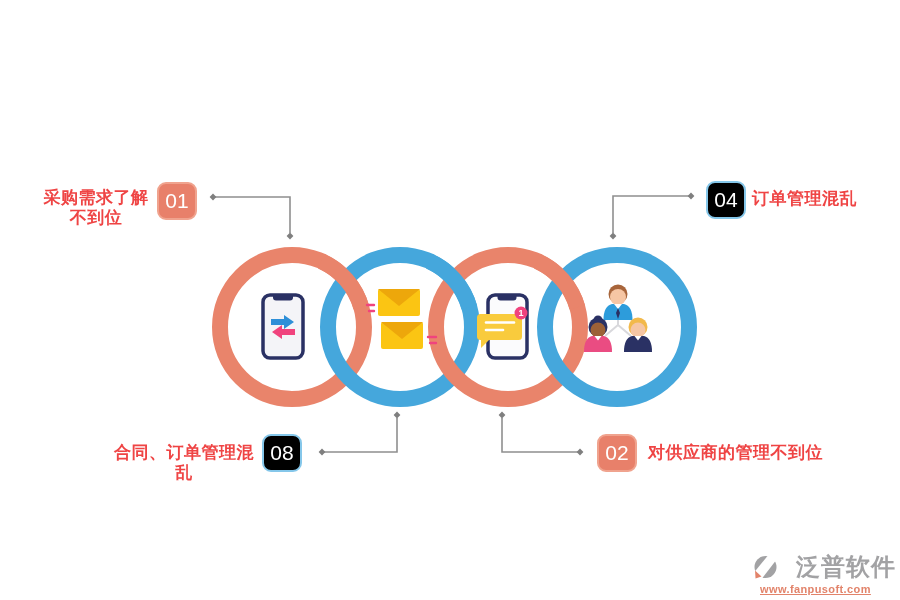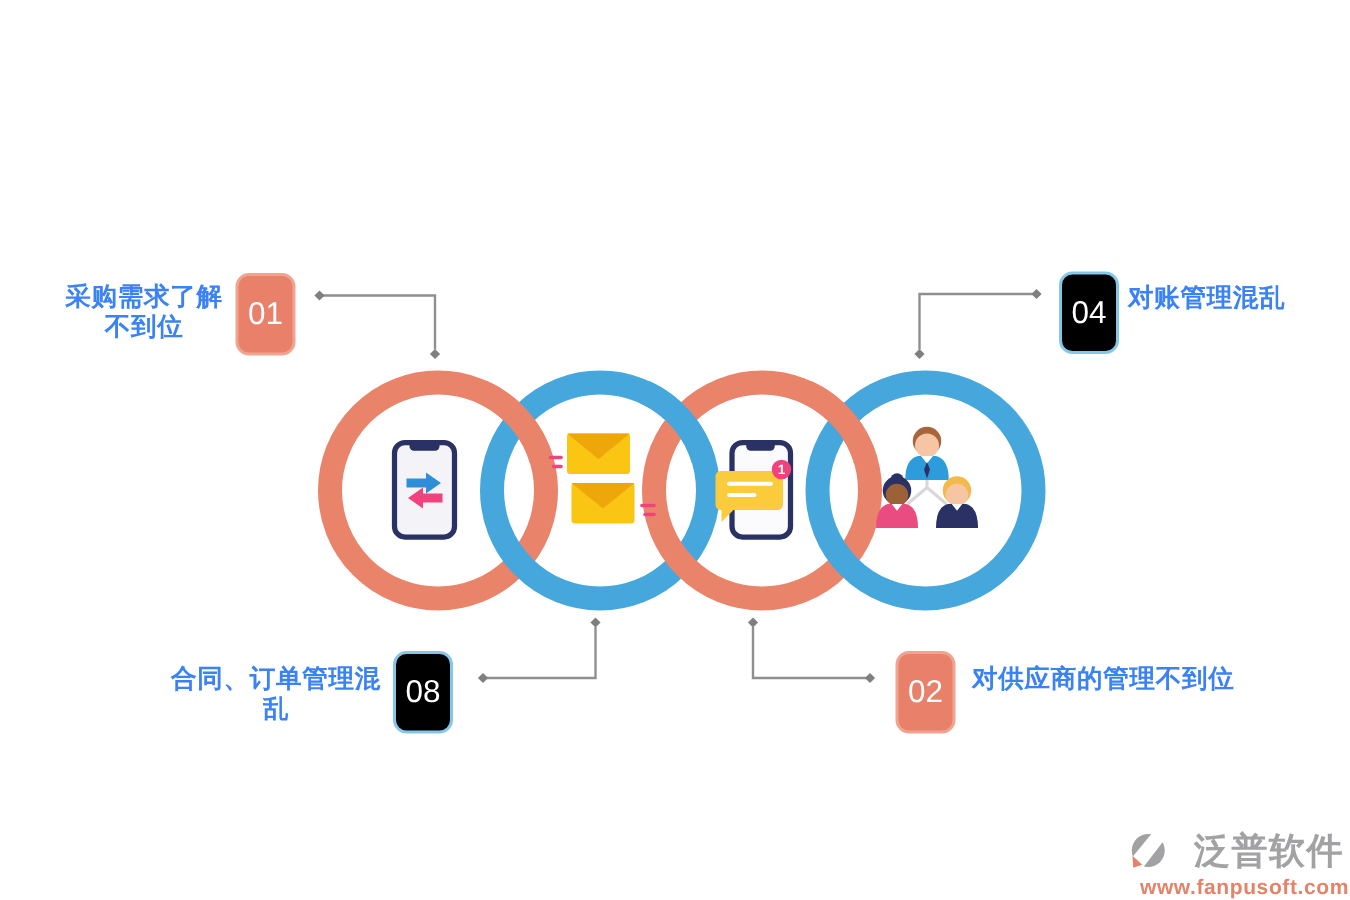--- a/index.html
+++ b/index.html
@@ -6,35 +6,35 @@
   html,body{margin:0;padding:0;}
   body{
     width:900px;height:600px;position:relative;overflow:hidden;
     background:#ffffff;
     font-family:"Liberation Sans","DejaVu Sans",sans-serif;
   }
   .stage{position:absolute;inset:0;width:900px;height:600px;}
   svg.canvas{position:absolute;left:0;top:0;}
   .label{
     position:absolute;
-    font-size:17px;font-weight:bold;line-height:20px;color:#3b82f6;
+    font-size:17px;font-weight:bold;line-height:20px;color:#ef4444;
     letter-spacing:0.5px;
   }
   .badge{
-    position:absolute;width:40px;height:55px;border-radius:9px;
+    position:absolute;width:40px;height:38px;border-radius:9px;
     display:flex;align-items:center;justify-content:center;
     color:#ffffff;font-size:21px;font-weight:400;
     box-sizing:border-box;
   }
   .badge-orange{background:#E8806A;border:2px solid #F0A38E;}
   .badge-blue{background:#000000;border:2px solid #85C7EA;}
   .logo{position:absolute;left:753px;top:551px;width:145px;}
   .logo-row{display:flex;align-items:center;gap:2px;}
   .logo-brand{font-size:24px;font-weight:bold;color:#A2A2A4;letter-spacing:1px;white-space:nowrap;margin-left:16px;}
-  .logo-url{font-size:14px;font-weight:bold;color:#E2836A;letter-spacing:0.4px;margin-top:0px;margin-left:7px;white-space:nowrap;}
+  .logo-url{font-size:11px;font-weight:bold;color:#E2836A;letter-spacing:0.4px;margin-top:0px;margin-left:7px;white-space:nowrap;text-decoration:underline;}
 </style>
 </head>
 <body>
 
 <div class="stage">
 
   <svg class="canvas" width="900" height="600" viewBox="0 0 900 600">
 
     <g stroke="#8F8F8F" stroke-width="1.6" fill="none">
       <path d="M213,197 H290 V233"></path>
@@ -129,21 +129,21 @@
       </g>
     </g>
   </svg>
 
   <div class="badge badge-orange" style="left:157px;top:182px">01</div>
   <div class="badge badge-blue" style="left:706px;top:181px">04</div>
   <div class="badge badge-blue" style="left:262px;top:434px">08</div>
   <div class="badge badge-orange" style="left:597px;top:434px">02</div>
 
   <div class="label" style="left:40px;top:188px;width:112px;text-align:center">采购需求了解不到位</div>
-  <div class="label" style="left:752px;top:189px;white-space:nowrap">对账管理混乱</div>
+  <div class="label" style="left:752px;top:189px;white-space:nowrap">订单管理混乱</div>
   <div class="label" style="left:113px;top:443px;width:142px;text-align:center">合同、订单管理混乱</div>
   <div class="label" style="left:648px;top:443px;white-space:nowrap">对供应商的管理不到位</div>
 
   <div class="logo">
     <div class="logo-row">
       <svg width="25" height="27" viewBox="0 0 25 27">
         <circle cx="12.5" cy="13" r="11" fill="#A2A2A4"></circle>
         <path d="M-1,21 L17,-1 L24,5 L7,27 Z" fill="#FFFFFF"></path>
         <path d="M2,16.5 L8.5,22.5 L2.5,24.5 Z" fill="#E2836A"></path>
       </svg>

